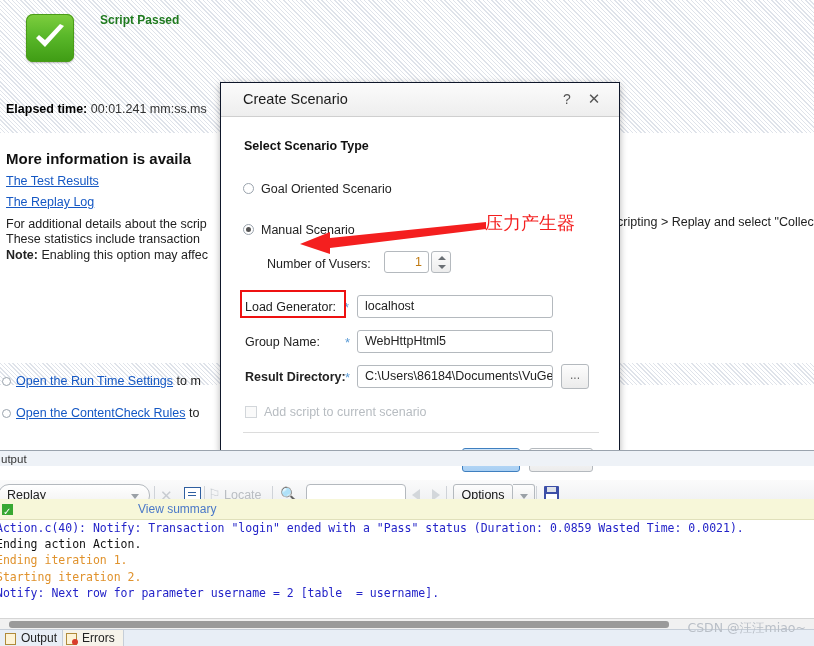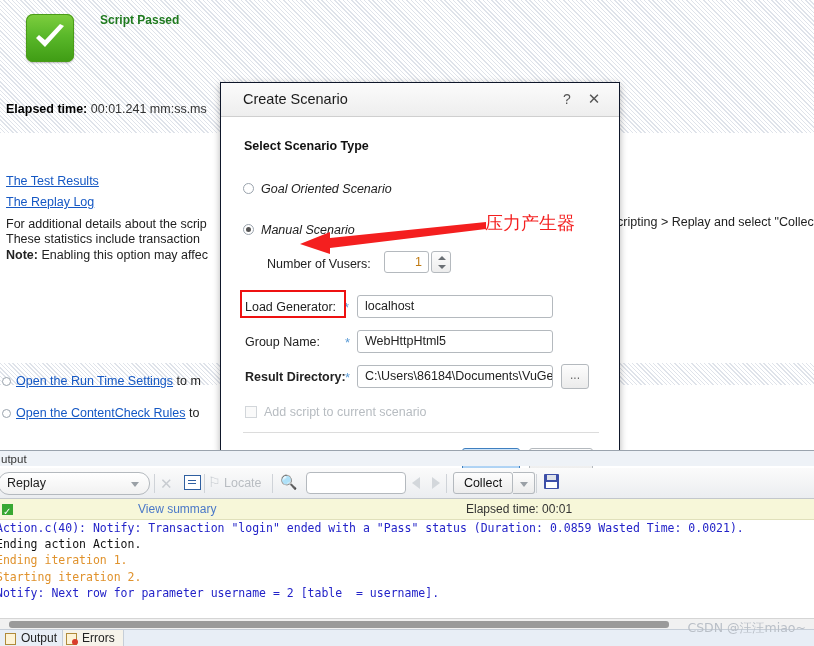--- a/index.html
+++ b/index.html
@@ -124,21 +124,21 @@
   #dialog-body {
     position:relative; height:336px; background:#ffffff;
   }
   #section-label {
     position:absolute; left:23px; top:22px;
     font-size:12.5px; font-weight:bold; color:#111;
   }
   .radio-row {
     position:absolute; left:22px;
     font-size:12.5px; color:#222;
-    cursor:pointer; white-space:nowrap;font-style:italic;
+    cursor:pointer; white-space:nowrap;
   }
   #radio-goal   { top:65px; }
   #radio-manual { top:106px; }
   .radio-mark {
     display:inline-block; width:11px; height:11px; border-radius:50%;
     border:1px solid #9aa3ad;
     background:#fff; margin-right:7px; vertical-align:-1px;
     position:relative;
   }
   .radio-mark.on::after {
@@ -243,21 +243,21 @@
   }
   #annot-arrow { position:absolute; left:300px; top:222px; }
 
   
   #output-title {
     position:absolute; left:0px; top:450px; width:814px; height:16px;
     background:#eef2f7; border-top:1px solid #9aa3ad;
     font-size:11.5px; color:#333; padding-left:1px; line-height:16px;
   }
   #output-toolbar {
-    position:absolute; left:0; top:468px; width:814px; height:31px;
+    position:absolute; left:0; top:480px; width:814px; height:31px;
     background: linear-gradient(180deg,#fbfbfb,#ebedf0);
     border-bottom:1px solid #c3c7cc;
   }
   #combo-replay {
     position:absolute; left:-2px; top:4px; width:152px; height:23px;
     border:1px solid #b4b9be; border-radius:11px;
     background: linear-gradient(180deg,#ffffff,#f1f1f1);
     font-size:12.5px; color:#222; line-height:21px; padding-left:8px;
   }
   #combo-replay .caret {
@@ -406,20 +406,21 @@
       <path d="M3 16 L12 25 L31 4 L27 2 L12 18 L6 13 Z" fill="#ffffff"></path>
     </svg>
   </div>
   <div id="script-passed">Script Passed</div>
 
   <div id="elapsed-row">
     <b>Elapsed time:</b>
     <span>00:01.241 mm:ss.ms</span>
   </div>
 
+  <div id="more-info-heading">More information is availa</div>
 
   <a class="doc-link" id="link-test-results">The Test Results</a>
   <a class="doc-link" id="link-replay-log">The Replay Log</a>
 
   <div class="doc-para" id="para1">For additional details about the scrip</div>
   <div class="doc-para" id="para2">These statistics include transaction</div>
   <div class="doc-para" id="para3">
     <b>Note:</b><span> Enabling this option may affec</span>
   </div>
   <div id="para-right">&gt; Scripting &gt; Replay and select "Collect</div>
@@ -496,30 +497,29 @@
     <div class="tbicon" id="icon-wrap"></div>
     <div class="tb-sep" style="left:204px;"></div>
     <div class="tbicon" id="icon-locate-flag">⚐</div>
     <div id="locate-text">Locate</div>
     <div class="tb-sep" style="left:272px;"></div>
     <div class="tbicon" id="icon-search">🔍</div>
     <div id="search-input"></div>
     <div class="nav-arrow" id="nav-prev"></div>
     <div class="nav-arrow" id="nav-next"></div>
     <div class="tb-sep" style="left:446px;"></div>
-    <div id="btn-options">Collect</div>
+    <div id="btn-options">Options</div>
     <div id="btn-options-caret"></div>
     <div class="tb-sep" style="left:536px;"></div>
     <div id="icon-save"></div>
   </div>
 
   <div id="status-bar">
     <span id="status-icon"></span>
     <span id="status-summary">View summary</span>
-    <span id="status-elapsed">Elapsed time: 00:01</span>
   </div>
 
   <div id="log-area">
       <div class="log-line lg-blue">Action.c(40): Notify: Transaction "login" ended with a "Pass" status (Duration: 0.0859 Wasted Time: 0.0021).</div>
       <div class="log-line lg-black">Ending action Action.</div>
       <div class="log-line lg-orange">Ending iteration 1.</div>
       <div class="log-line lg-orange">Starting iteration 2.</div>
       <div class="log-line lg-blue">Notify: Next row for parameter username = 2 [table  = username].</div>
     </div>
 

